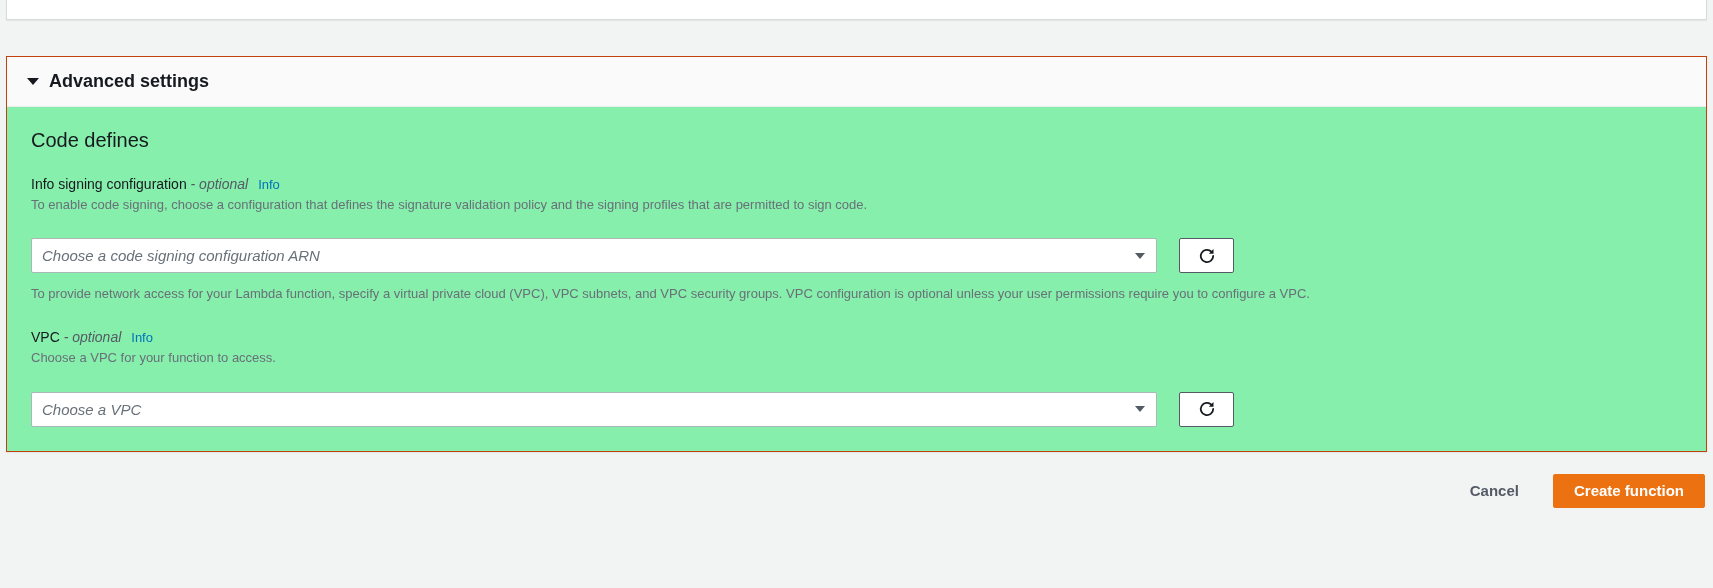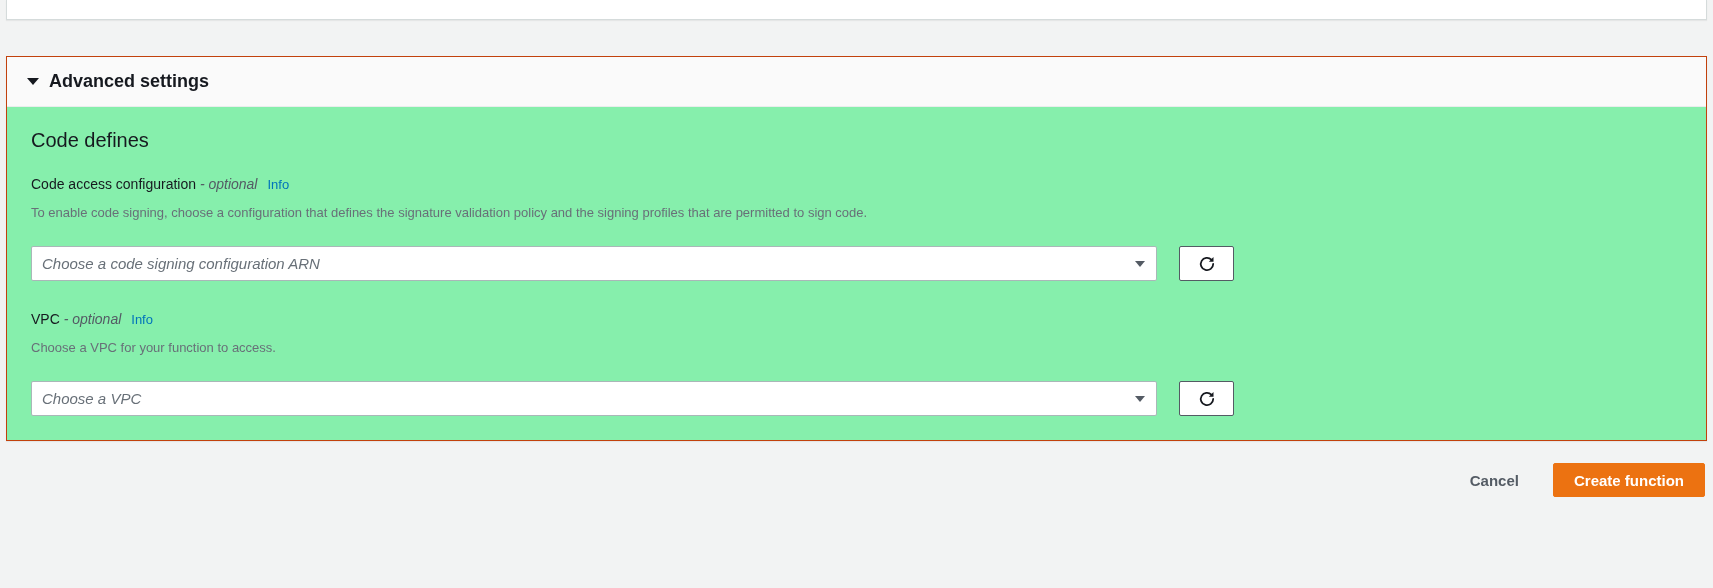--- a/index.html
+++ b/index.html
@@ -65,21 +65,21 @@
     color: #545b64;
   }
   .info-link {
     color: #0073bb;
     font-size: 13px;
     cursor: pointer;
   }
   .field-description {
     color: #687078;
     font-size: 13px;
-    margin-top: 12px;
+    margin-top: 4px;
     line-height: 1.4;
   }
   .control-row {
     display: flex;
     align-items: center;
     gap: 22px;
     margin-top: 24px;
   }
   .select-wrap {
     position: relative;
@@ -163,21 +163,21 @@
     <span class="caret"></span>
     <h2>Advanced settings</h2>
   </div>
   <div class="panel-body">
 
     <div>
       <div class="section-heading">Code defines</div>
 
       <div class="field-label-row">
         <span class="field-label">
-          <span>Code access configuration</span>
+          <span>Info signing configuration</span>
           <span class="optional">- optional</span>
         </span>
         <span class="info-link">Info</span>
       </div>
       <div class="field-description">To enable code signing, choose a configuration that defines the signature validation policy and the signing profiles that are permitted to sign code.</div>
 
       <div class="control-row">
         <div class="select-wrap">
           <input class="select-input" type="text" readonly="" placeholder="Choose a code signing configuration ARN" style="">
           <span class="select-caret"></span>
@@ -185,20 +185,21 @@
         <button class="refresh-btn">
           <svg viewBox="0 0 16 16">
             <path fill="none" stroke="#16191f" stroke-width="1.6" stroke-linecap="round" d="M13.5 8a5.5 5.5 0 1 1-1.6-3.9"></path>
             <path fill="#16191f" d="M13.8 1.8 l0 4.2 l-4.2 0 z"></path>
           </svg>
         </button>
       </div>
     </div>
 
     <div class="section-gap">
+      <div class="field-description" style="margin-top:-18px; margin-bottom:26px;">To provide network access for your Lambda function, specify a virtual private cloud (VPC), VPC subnets, and VPC security groups. VPC configuration is optional unless your user permissions require you to configure a VPC.</div>
 
       <div class="field-label-row">
         <span class="field-label">
           <span>VPC</span>
           <span class="optional">- optional</span>
         </span>
         <span class="info-link">Info</span>
       </div>
       <div class="field-description">Choose a VPC for your function to access.</div>
 

